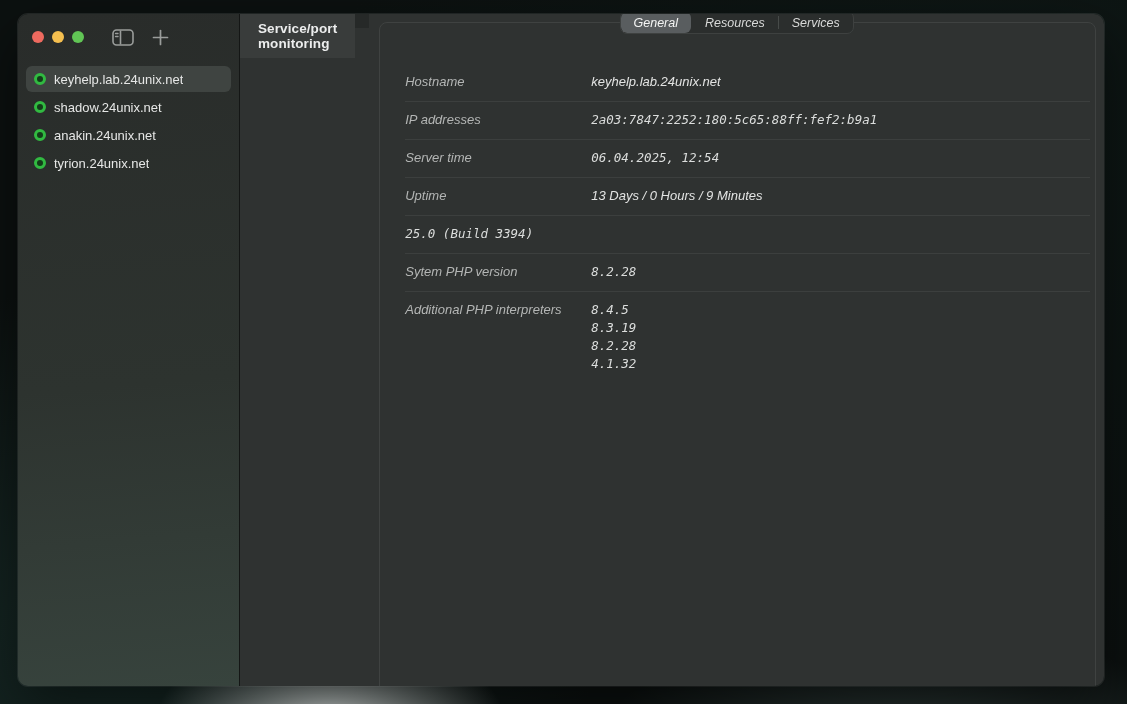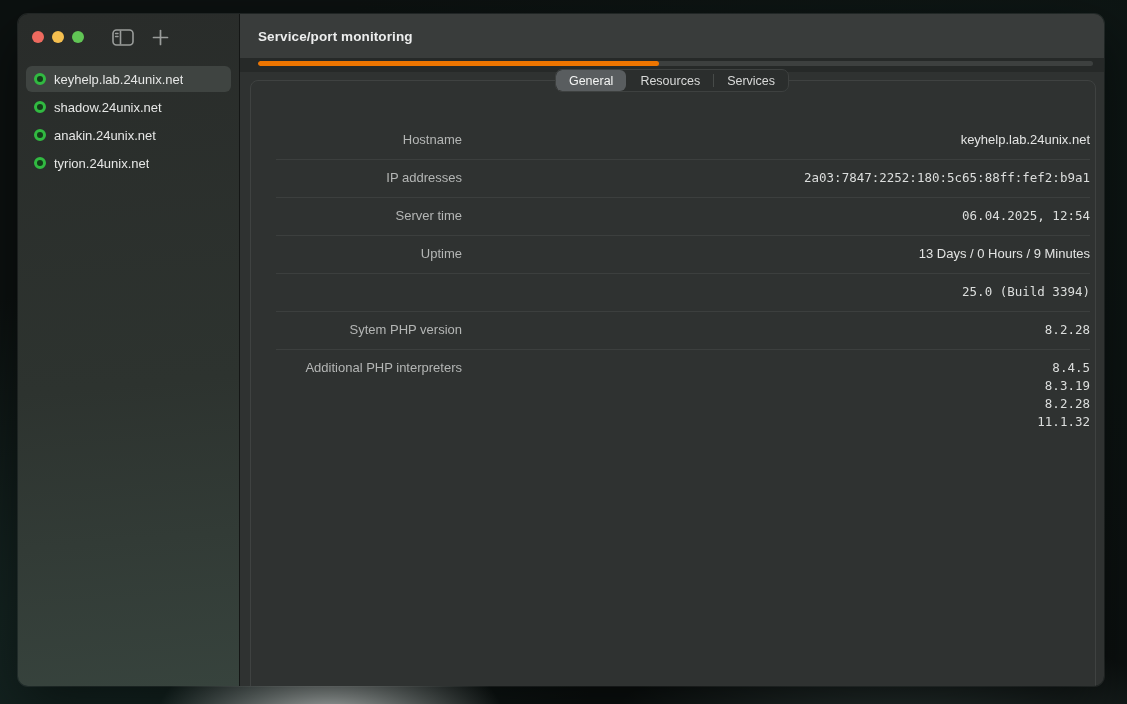--- a/index.html
+++ b/index.html
@@ -42,59 +42,59 @@
     color:#e6e7e6; font-size:13px;
   }
   .server-item.selected { background:#3f4441; }
   .status-dot {
     width:12px; height:12px; border-radius:50%;
     border:3.5px solid #31ba41; background:#143c1a; flex:0 0 12px;
   }
   .server-label { white-space:nowrap; overflow:hidden; text-overflow:ellipsis; }
 
   
-  .main { flex:1; display:flex; flex-direction:column; background:#2f3231; min-width:0; }
+  .main { flex:1; display:flex; background:#2f3231; min-width:0; }
   .titlebar {
     height:44px; flex:0 0 44px; background:#393c3b;
     display:flex; align-items:center; padding:0 18px;
   }
   .titlebar-title { color:#eceded; font-size:13.5px; font-weight:700; letter-spacing:0.1px; }
 
   .progress-strip {
     height:14px; flex:0 0 14px; background:#262928;
     position:relative;
   }
   .progress-track {
     position:absolute; left:18px; right:11px; top:3px; height:5px;
     background:#3d403f; border-radius:3px; overflow:hidden;
   }
   .progress-fill { height:100%; border-radius:3px; }
 
-  .content { flex:1; position:relative; padding-top:0; }
+  .content { flex:1; position:relative; padding-top:0;font-style:italic; }
   .tab-panel-border {
     position:absolute; left:10px; right:8px; top:8px; bottom:-12px;
     border:1px solid #3f4241; border-radius:8px; pointer-events:none;
   }
   .tab-bar {
     position:relative; display:flex; justify-content:center; margin-top:-3px;
   }
   .tab-group {
     display:inline-flex; align-items:stretch;
     background:#2b2e2d; border:1px solid #3e4140; border-radius:7px;
     overflow:hidden; height:23px;
   }
   .seg {
     display:flex; align-items:center; padding:0 13px;
     font-size:12.5px; color:#d9dad9; border-radius:6px; white-space:nowrap;
   }
   .seg.selected { background:#595d5f; color:#f4f5f4; }
   .seg-sep { width:1px; background:#474b49; margin:4px 0; }
 
   .detail-rows {
-    position:relative; margin:30px 14px 0 36px;text-align:right;
+    position:relative; margin:30px 14px 0 36px;
   }
   .detail-row { display:flex; padding:9px 0 10px 0; }
   .detail-row + .detail-row { border-top:1px solid #3c3f3e; }
   .detail-label {
     flex:0 0 186px; color:#b4b6b5; font-size:13px; padding-top:1px;
   }
   .detail-values { flex:1; }
   .detail-values .vline {
     color:#e3e4e3; font-size:13px; line-height:18px;
   }
@@ -216,20 +216,20 @@
               <div class="vline">8.2.28</div>
             </div>
   </div>
 
   <div class="detail-row">
     <div class="detail-label">Additional PHP interpreters</div>
     <div class="detail-values mono">
               <div class="vline">8.4.5</div>
               <div class="vline">8.3.19</div>
               <div class="vline">8.2.28</div>
-              <div class="vline">11.1.32</div>
+              <div class="vline">4.1.32</div>
             </div>
   </div>
 </div>
     </div>
   </section>
 
 </div>
 
 </body></html>

